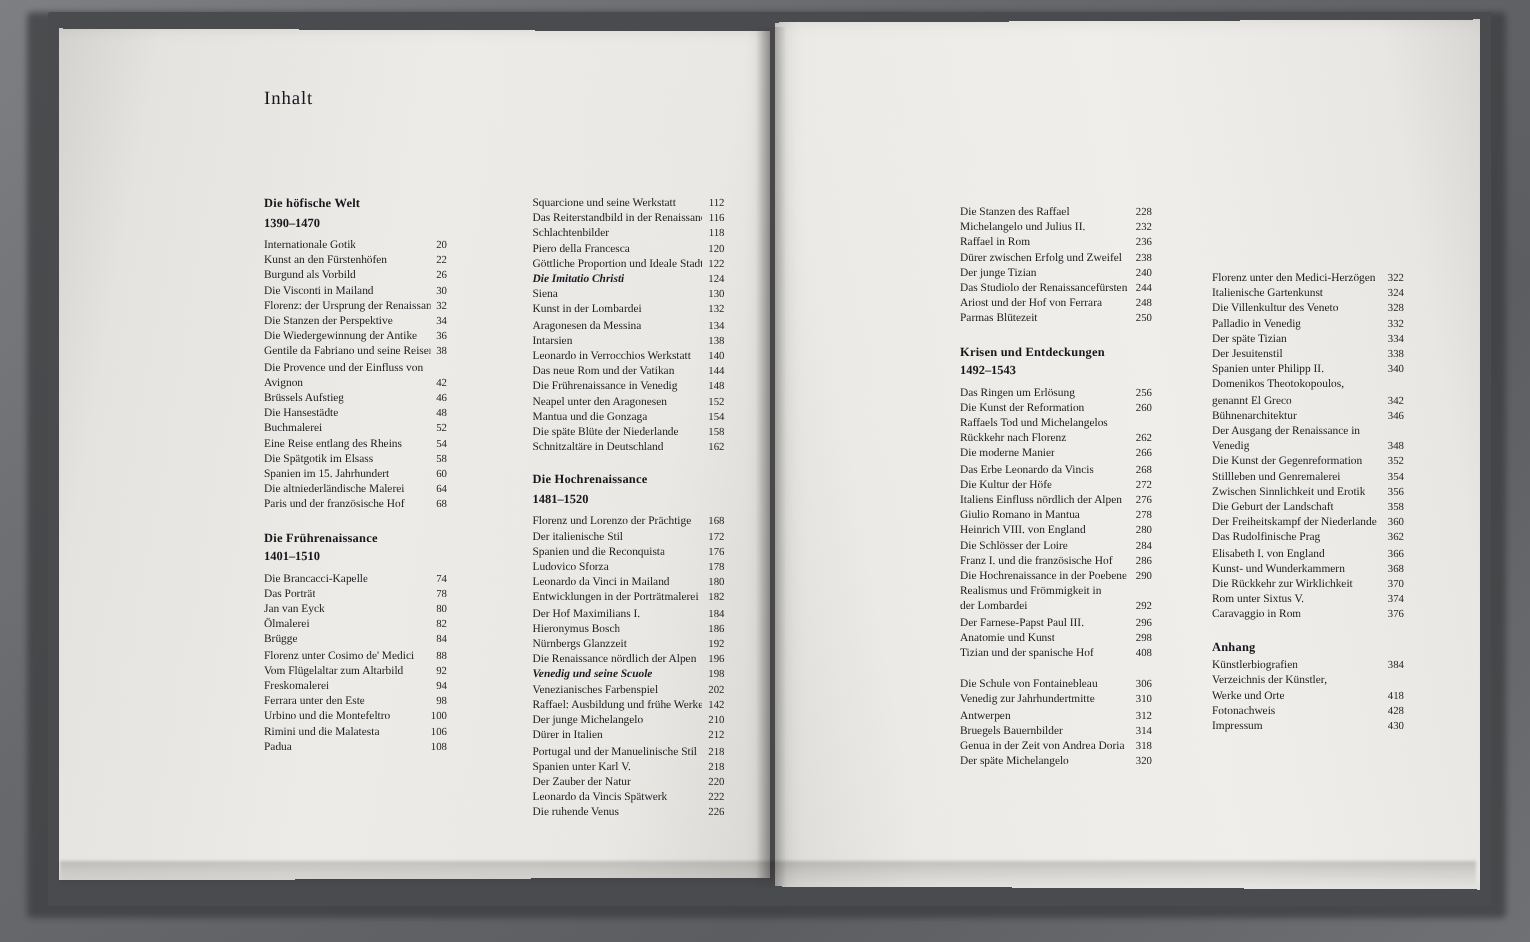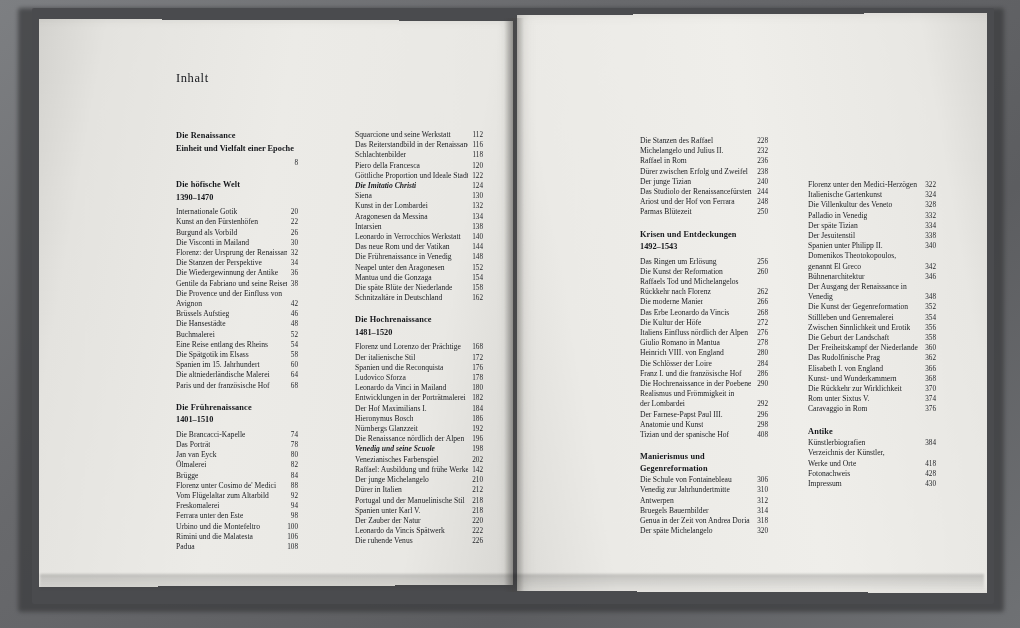--- a/index.html
+++ b/index.html
@@ -46,21 +46,21 @@
   }
   .edge-bottom{
     position:absolute;left:22px;top:566px;width:944px;height:16px;
     background:linear-gradient(180deg,rgba(0,0,0,.18),rgba(0,0,0,.02));
     filter:blur(1px);
   }
 
   
   .content{position:absolute;inset:0;color:#14161a;}
   h1.inhalt{
-    position:absolute;left:176px;top:71px;margin:0;
+    position:absolute;left:176px;top:58px;margin:0;
     font-size:12.5px;font-weight:400;letter-spacing:.6px;color:#16181c;
   }
 
   .col{position:absolute;}
   .grp{margin-bottom:11px;}
   .grp-title{
     font-weight:700;font-size:8.3px;line-height:11.5px;letter-spacing:.15px;
     color:#15171b;margin-bottom:1px;
   }
   .grp-sub{
@@ -93,29 +93,20 @@
     <div class="page-left"></div>
     <div class="page-right"></div>
     <div class="gutter"></div>
     <div class="edge-bottom"></div>
   </div>
 
   <div class="content">
     <h1 class="inhalt">Inhalt</h1>
     <div class="col" id="col1">
         <div class="grp">
-          <div class="grp-title">Die Renaissance</div>
-          <div class="grp-sub">Einheit und Vielfalt einer Epoche</div>
-          <div class="row">
-            <span class="t"></span>
-            <span class="sp"></span>
-            <span class="p">8</span>
-          </div>
-        </div>
-        <div class="grp">
           <div class="grp-title">Die höfische Welt</div>
           <div class="grp-sub">1390–1470</div>
           <div class="row">
             <span class="t">Internationale Gotik</span>
             <span class="sp"></span>
             <span class="p">20</span>
           </div>
           <div class="row">
             <span class="t">Kunst an den Fürstenhöfen</span>
             <span class="sp"></span>
@@ -591,21 +582,20 @@
             <span class="sp"></span>
             <span class="p">298</span>
           </div>
           <div class="row">
             <span class="t">Tizian und der spanische Hof</span>
             <span class="sp"></span>
             <span class="p">408</span>
           </div>
         </div>
         <div class="grp">
-          <div class="grp-title">Manierismus und Gegenreformation</div>
           <div class="row">
             <span class="t">Die Schule von Fontainebleau</span>
             <span class="sp"></span>
             <span class="p">306</span>
           </div>
           <div class="row">
             <span class="t">Venedig zur Jahrhundertmitte</span>
             <span class="sp"></span>
             <span class="p">310</span>
           </div>
@@ -743,21 +733,21 @@
             <span class="sp"></span>
             <span class="p">374</span>
           </div>
           <div class="row">
             <span class="t">Caravaggio in Rom</span>
             <span class="sp"></span>
             <span class="p">376</span>
           </div>
         </div>
         <div class="grp">
-          <div class="grp-title">Antike</div>
+          <div class="grp-title">Anhang</div>
           <div class="row">
             <span class="t">Künstlerbiografien</span>
             <span class="sp"></span>
             <span class="p">384</span>
           </div>
           <div class="row">
             <span class="t">Verzeichnis der Künstler,</span>
             <span class="sp"></span>
             <span class="p"></span>
           </div>

